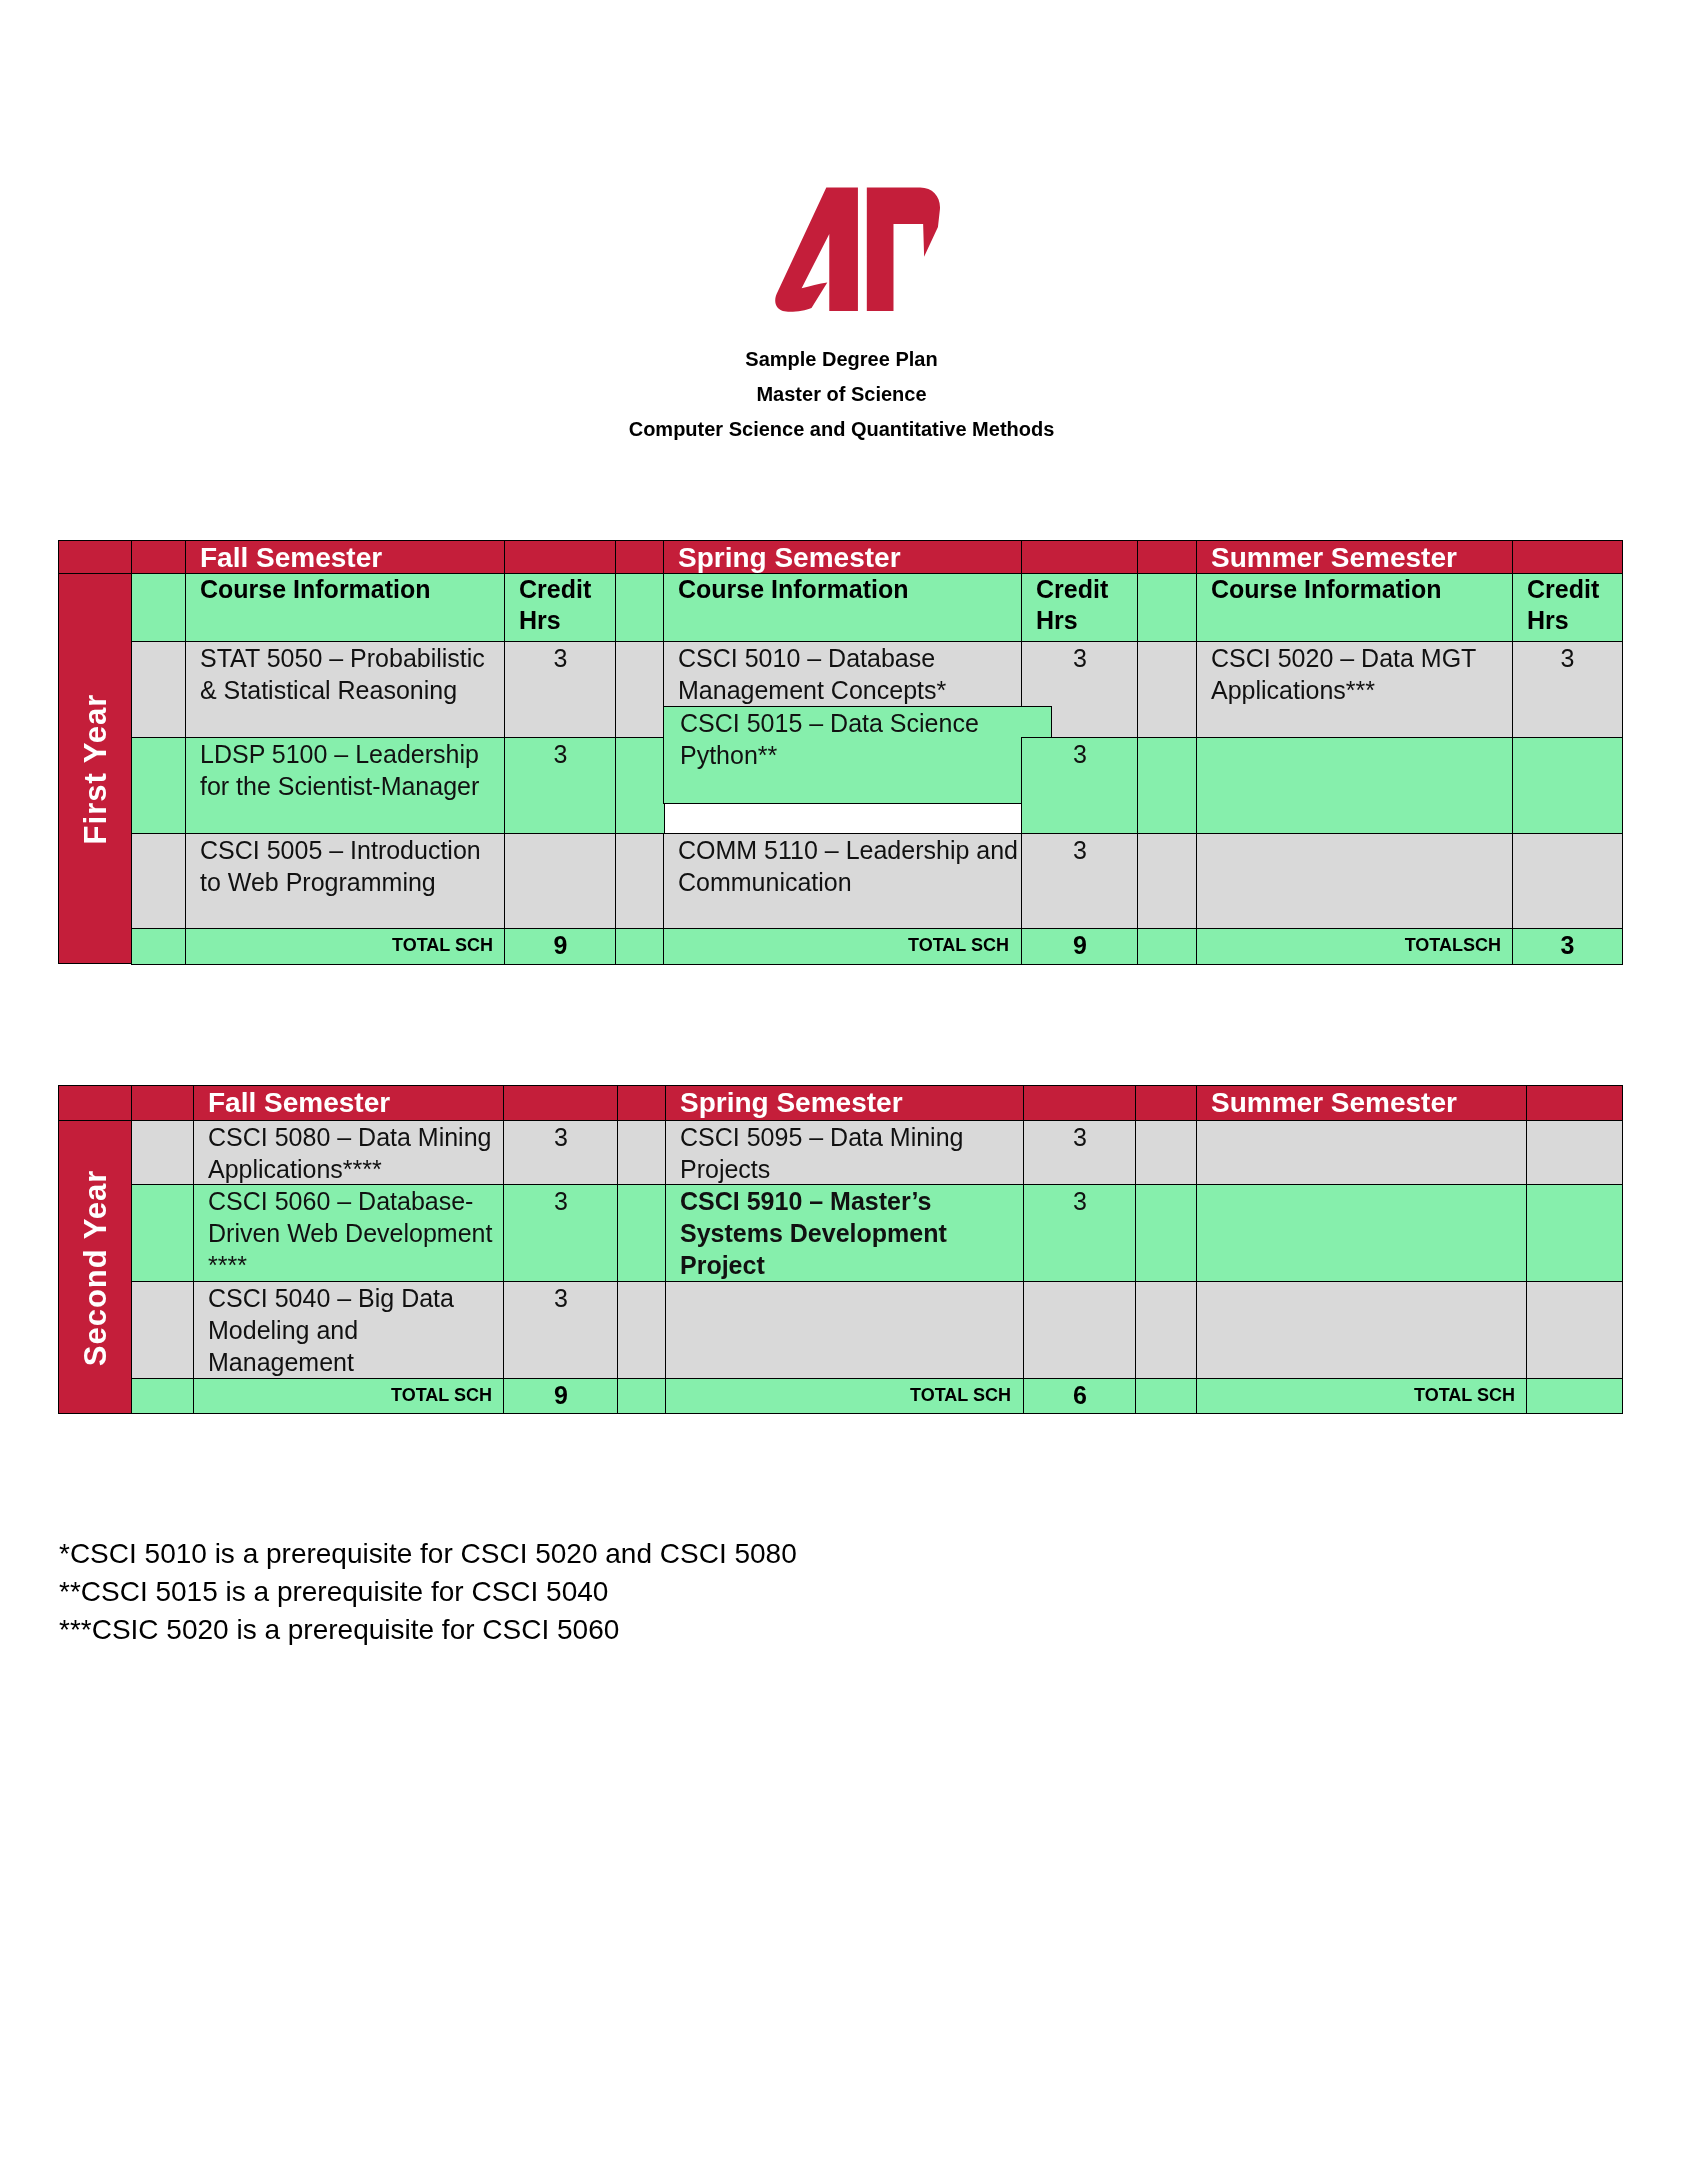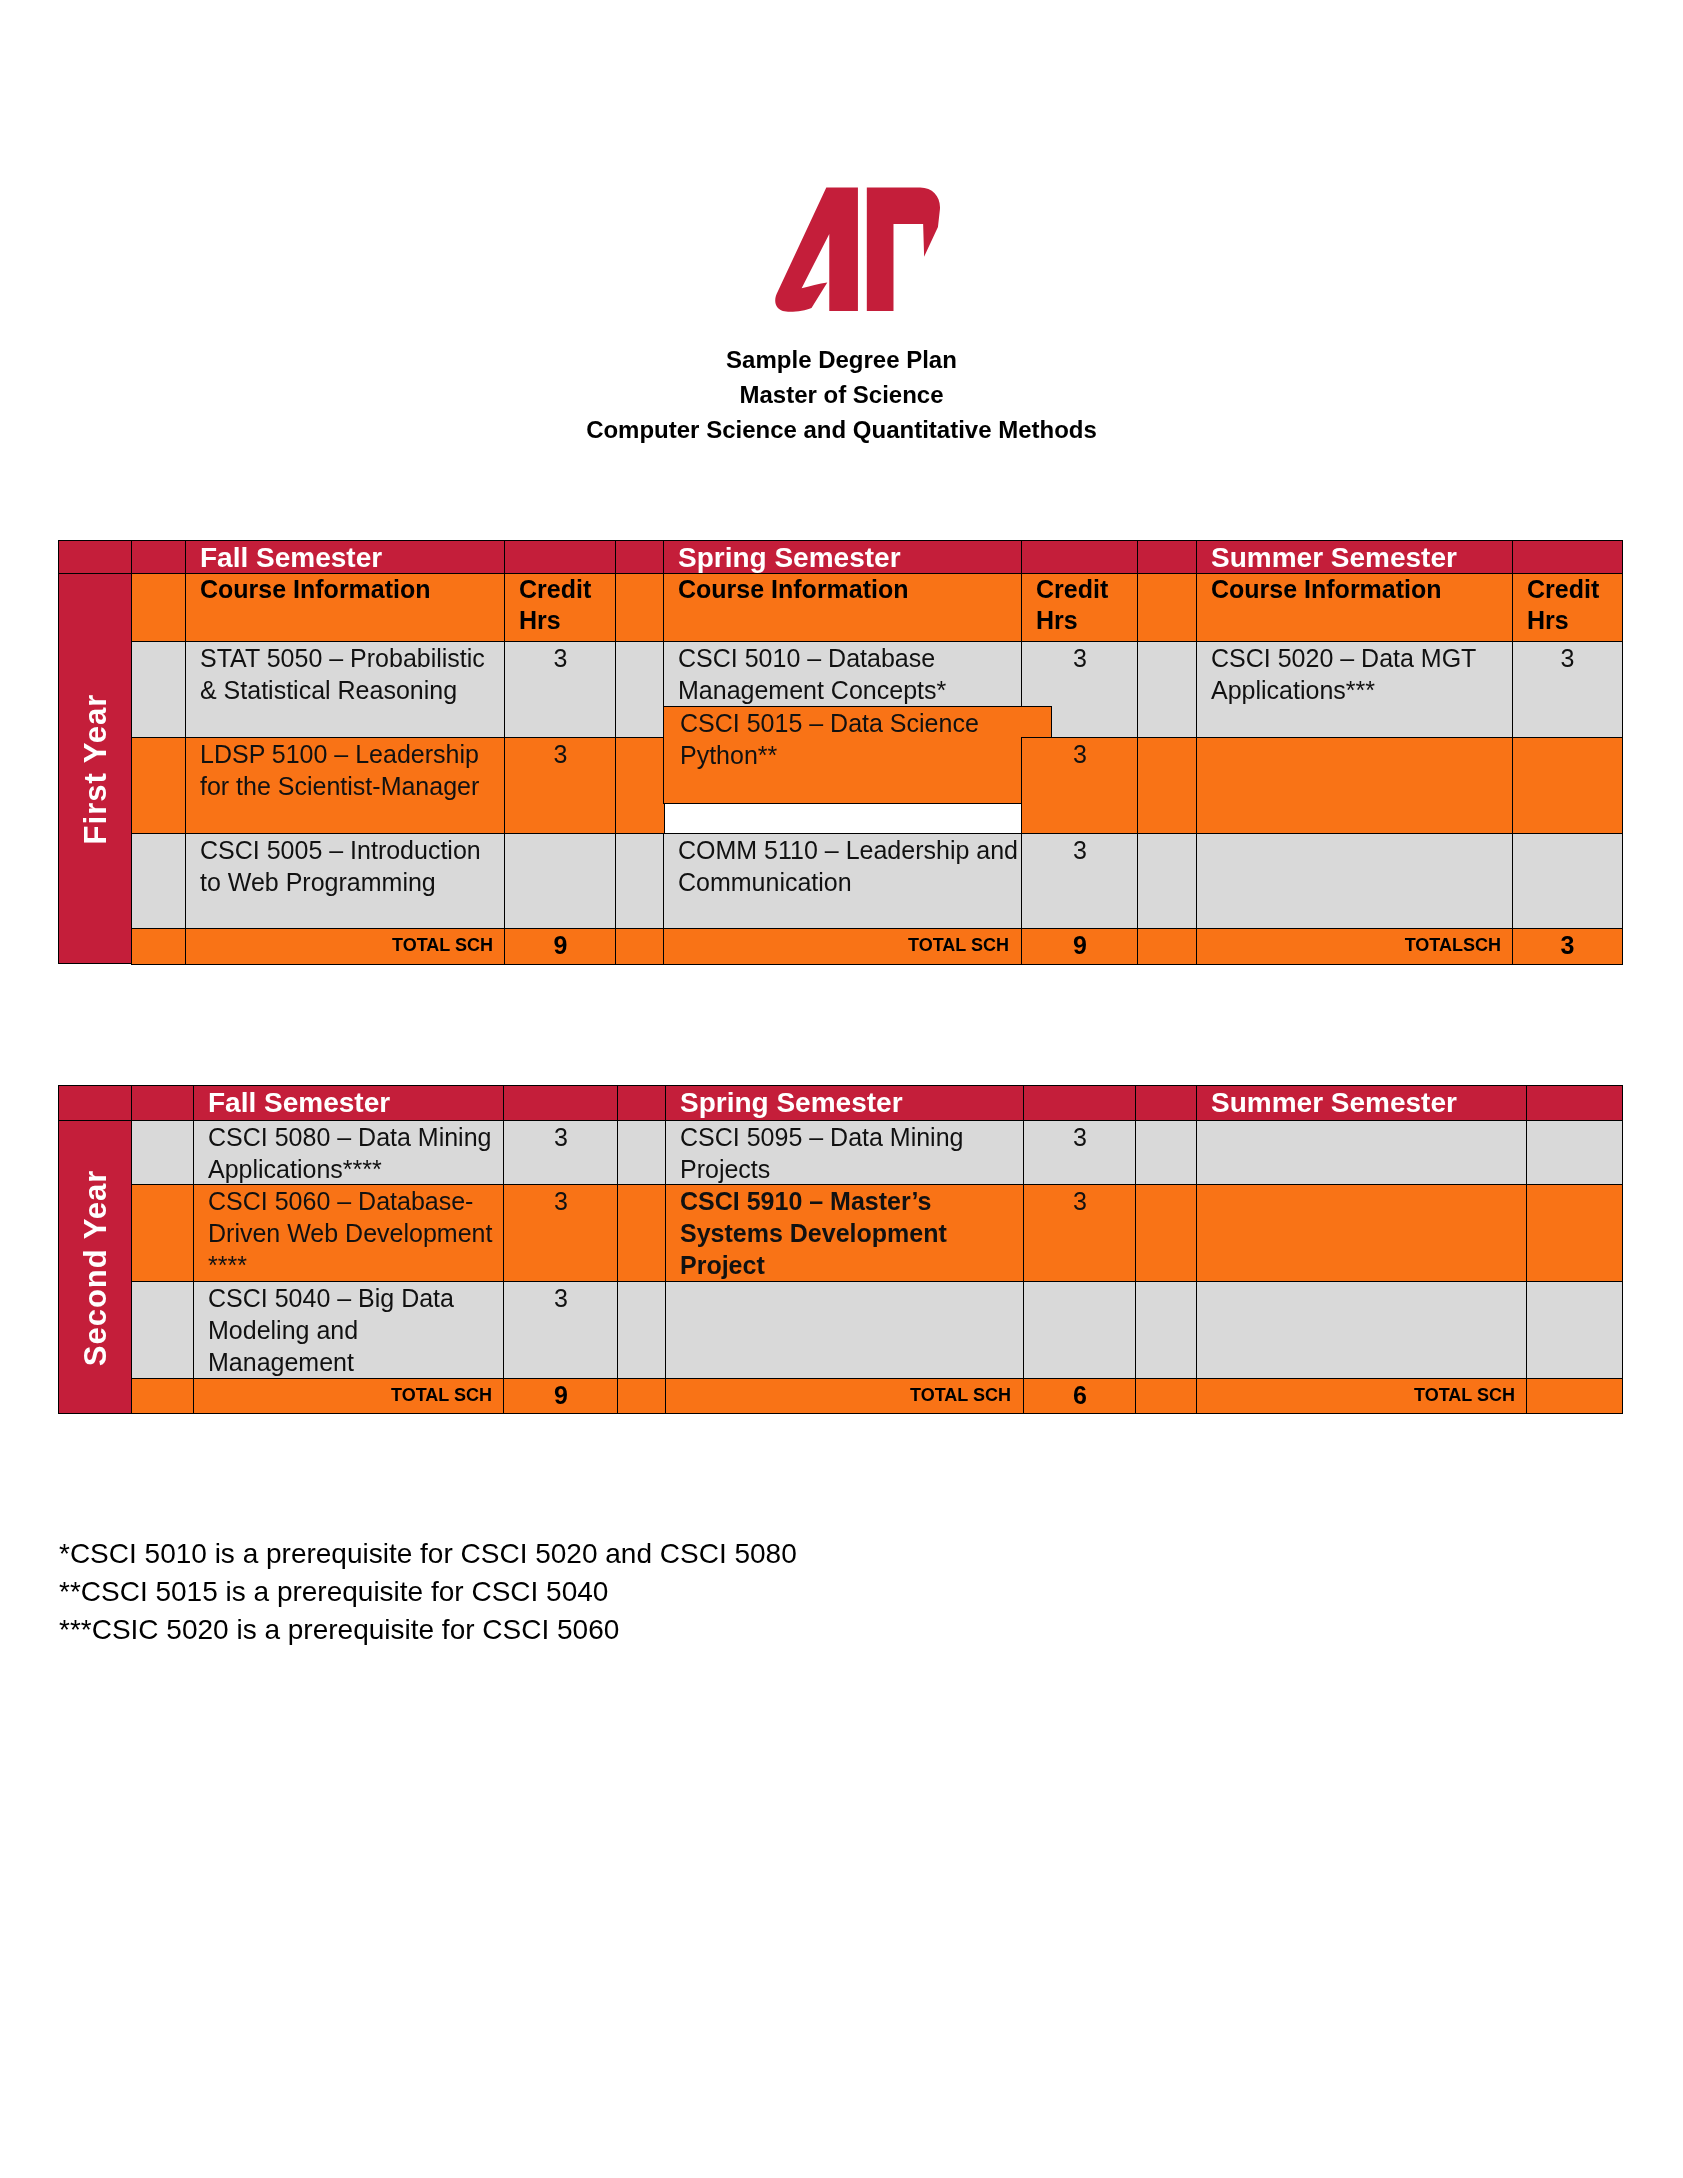--- a/index.html
+++ b/index.html
@@ -1,25 +1,25 @@
 <!DOCTYPE html>
 <html><head>
 <meta charset="utf-8">
 <style>
   html, body { margin: 0; padding: 0; background: #ffffff; }
   body { width: 1683px; height: 2178px; position: relative; overflow: hidden;
          font-family: "Liberation Sans", sans-serif; color: #000; }
   .logo { position: absolute; left: 750px; top: 150px; width: 204px; height: 164px; }
   .title-block { position: absolute; left: 0; top: 342px; width: 1683px; text-align: center;
-                 font-weight: bold; font-size: 24px; line-height: 35px; }
+                 font-weight: bold; font-size: 20px; line-height: 35px; }
   .title-line { display: block; }
   .cell { position: absolute; box-sizing: border-box; border: 1.5px solid #000; overflow: hidden; }
   .red { background: #C41E3A; }
   .gray { background: #D9D9D9; }
-  .white { background: #f97316; }
+  .white { background: #86efac; }
   .sem-title { color: #fff; font-weight: bold; font-size: 28px; line-height: 32px; padding-left: 14px; padding-top: 1px; white-space: nowrap; }
   .col-head { font-weight: bold; font-size: 25px; line-height: 31px; padding-left: 14px; padding-top: 0px; }
   .course { font-size: 25px; line-height: 32px; padding-left: 14px; padding-top: 0px; color: #111; }
   .credit { font-size: 25px; line-height: 32px; text-align: center; padding-top: 0px; color: #111; }
   .total-label { font-weight: bold; font-size: 18px; line-height: 32px; text-align: right; padding-right: 12px; }
   .total-val { font-weight: bold; font-size: 25px; line-height: 32px; text-align: center; }
   .year-label { position: absolute; color: #fff; font-weight: bold; font-size: 31px; letter-spacing: 1px;
                 white-space: nowrap; transform: translate(-50%, -50%) rotate(-90deg); }
   .footnotes { position: absolute; left: 59px; top: 1535px; font-size: 28px; line-height: 38px; }
   .footnote { display: block; white-space: nowrap; }

